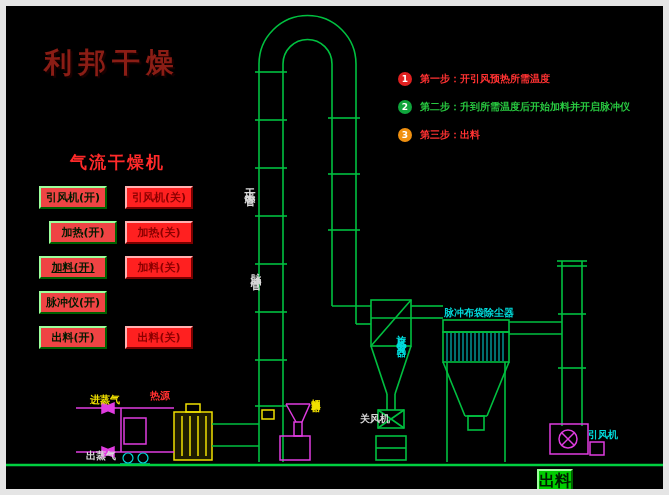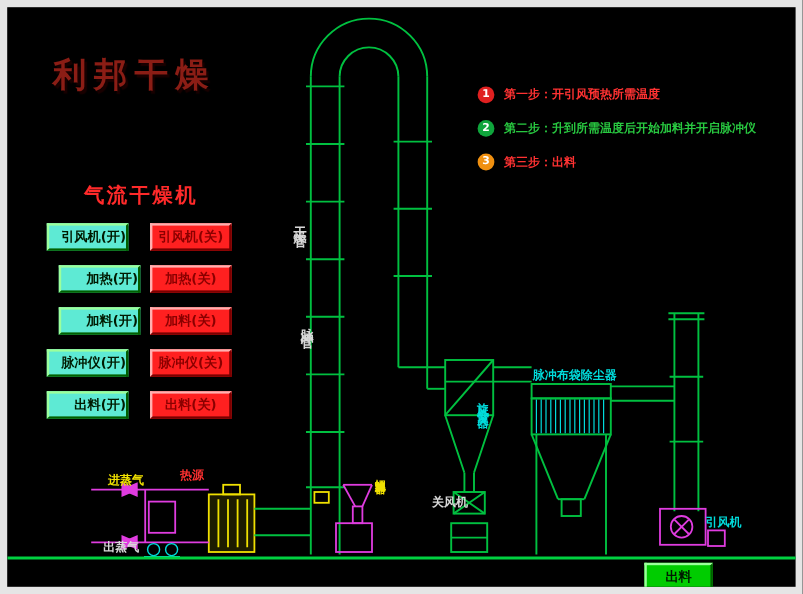--- a/index.html
+++ b/index.html
@@ -15,30 +15,30 @@
   }
   .panel-heading {
     position:absolute; left:64px; top:145px; font-size:17px; font-weight:bold;
     color:#ff2a2a; letter-spacing:2px;
   }
   .hmi-btn {
     position:absolute; width:68px; height:23px; font-size:11px; font-weight:bold;
     text-align:center; cursor:pointer; font-family:inherit; padding:0;
   }
   .hmi-btn.on {
-    background:#5eead4; color:#001a00;
-    border:2px solid; border-color:#9cff9c #006000 #006000 #9cff9c;text-align:right;
+    background:#ef4444; color:#001a00;
+    border:2px solid; border-color:#9cff9c #006000 #006000 #9cff9c;
   }
   .hmi-btn.off {
     background:#ff2020; color:#8b0000;
     border:2px solid; border-color:#ffb0b0 #7a0000 #7a0000 #ffb0b0;
   }
   .discharge-btn {
-    position:absolute; left:531px; top:463px; width:57px; height:23px;
-    background:#00cc00; color:#001a00; font-size:11px; font-weight:bold;
+    position:absolute; left:531px; top:463px; width:36px; height:23px;
+    background:#00cc00; color:#001a00; font-size:16px; font-weight:bold;
     border:2px solid; border-color:#9cff9c #006000 #006000 #9cff9c;
     cursor:pointer; font-family:inherit;
   }
   .step { position:absolute; left:392px; display:flex; align-items:center; gap:8px; }
   .step-dot {
     width:14px; height:14px; border-radius:50%; color:#fff; font-size:9px;
     font-weight:bold; display:flex; align-items:center; justify-content:center;
     flex:0 0 14px;
   }
   .dot1 { background:#e02020; }
@@ -198,28 +198,27 @@
     <g stroke="#00d040" stroke-width="2.5">
       <line x1="0" y1="459" x2="669" y2="459"></line>
     </g>
   </svg>
 
   <div class="title">利邦干燥</div>
   <div class="panel-heading">气流干燥机</div>
 
   <button class="hmi-btn on" style="left:33px; top:180px;">引风机(开)</button>
   <button class="hmi-btn on" style="left:33px; top:215px;margin-left:10px;">加热(开)</button>
-  <button class="hmi-btn on" style="left:43px; top:250px;">加料(开)</button>
+  <button class="hmi-btn on" style="left:33px; top:250px;text-decoration:underline;">加料(开)</button>
   <button class="hmi-btn on" style="left:33px; top:285px;">脉冲仪(开)</button>
   <button class="hmi-btn on" style="left:33px; top:320px;">出料(开)</button>
 
   <button class="hmi-btn off" style="left:119px; top:180px;">引风机(关)</button>
   <button class="hmi-btn off" style="left:119px; top:215px;">加热(关)</button>
   <button class="hmi-btn off" style="left:119px; top:250px;">加料(关)</button>
-  <button class="hmi-btn off" style="left:119px; top:285px;">脉冲仪(关)</button>
   <button class="hmi-btn off" style="left:119px; top:320px;">出料(关)</button>
 
   <div class="step" style="top:66px;">
     <span class="step-dot dot1">1</span>
     <span class="step-text txt-red">第一步：开引风预热所需温度</span>
   </div>
   <div class="step" style="top:94px;">
     <span class="step-dot dot2">2</span>
     <span class="step-text txt-green">第二步：升到所需温度后开始加料并开启脉冲仪</span>
   </div>

